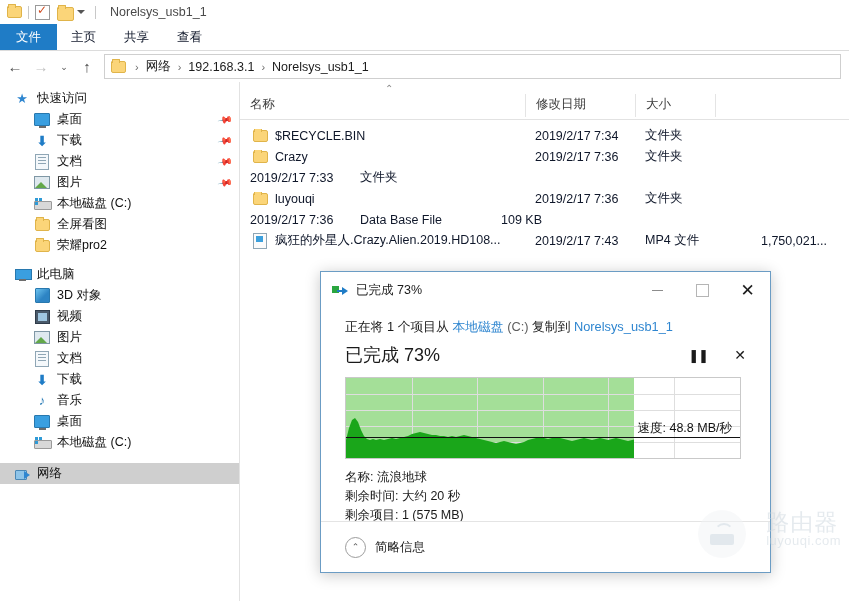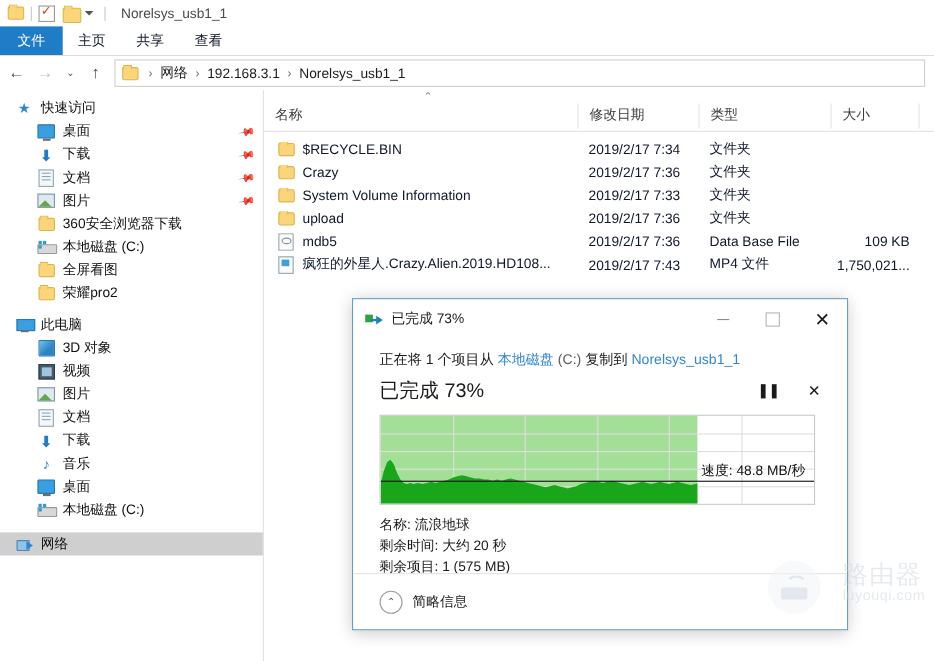--- a/index.html
+++ b/index.html
@@ -372,26 +372,20 @@
     </div>
     <div class="nav-item child">
       <span class="nav-ico">
           <span class="i-pic"></span>
         </span>
       <span class="nav-label">图片</span>
       <span class="pin">📌</span>
     </div>
     <div class="nav-item child">
       <span class="nav-ico">
-          <span class="folder sm"></span>
-        </span>
-      <span class="nav-label">360安全浏览器下载</span>
-    </div>
-    <div class="nav-item child">
-      <span class="nav-ico">
         <span class="drive-ico">
             <span class="body"></span>
             <span class="sq" style="left:1px;top:1px"></span>
             <span class="sq" style="left:5px;top:1px"></span>
             <span class="sq" style="left:1px;top:5px"></span>
           </span>
       </span>
       <span class="nav-label">本地磁盘 (C:)</span>
     </div>
     <div class="nav-item child">
@@ -480,21 +474,20 @@
       <span class="nav-label">网络</span>
     </div>
   </div>
 
   <div class="filelist">
     <div class="sortcaret">⌃</div>
 
     <div class="cols">
       <div class="col c-name">名称</div>
       <div class="col c-date">修改日期</div>
-      <div class="col c-type">类型</div>
       <div class="col c-size">大小</div>
       <div class="col-end"></div>
     </div>
 
     <div class="rows">
       <div class="row">
         <div class="cell c-name">
           <span class="f-ico">
               <span class="folder sm"></span>
             </span>
@@ -509,48 +502,36 @@
           <span class="f-ico">
               <span class="folder sm"></span>
             </span>
           <span>Crazy</span>
         </div>
         <div class="cell c-date">2019/2/17 7:36</div>
         <div class="cell c-type">文件夹</div>
         <div class="cell c-size"></div>
       </div>
       <div class="row">
-        <div class="cell c-name">
-          <span class="f-ico">
-              <span class="folder sm"></span>
-            </span>
-          <span>System Volume Information</span>
-        </div>
         <div class="cell c-date">2019/2/17 7:33</div>
         <div class="cell c-type">文件夹</div>
         <div class="cell c-size"></div>
       </div>
       <div class="row">
         <div class="cell c-name">
           <span class="f-ico">
               <span class="folder sm"></span>
             </span>
-          <span>upload</span>
+          <span>luyouqi</span>
         </div>
         <div class="cell c-date">2019/2/17 7:36</div>
         <div class="cell c-type">文件夹</div>
         <div class="cell c-size"></div>
       </div>
       <div class="row">
-        <div class="cell c-name">
-          <span class="f-ico">
-              <span class="i-db"></span>
-            </span>
-          <span>mdb5</span>
-        </div>
         <div class="cell c-date">2019/2/17 7:36</div>
         <div class="cell c-type">Data Base File</div>
         <div class="cell c-size">109 KB</div>
       </div>
       <div class="row">
         <div class="cell c-name">
           <span class="f-ico">
               <span class="i-mp4"></span>
             </span>
           <span>疯狂的外星人.Crazy.Alien.2019.HD108...</span>

